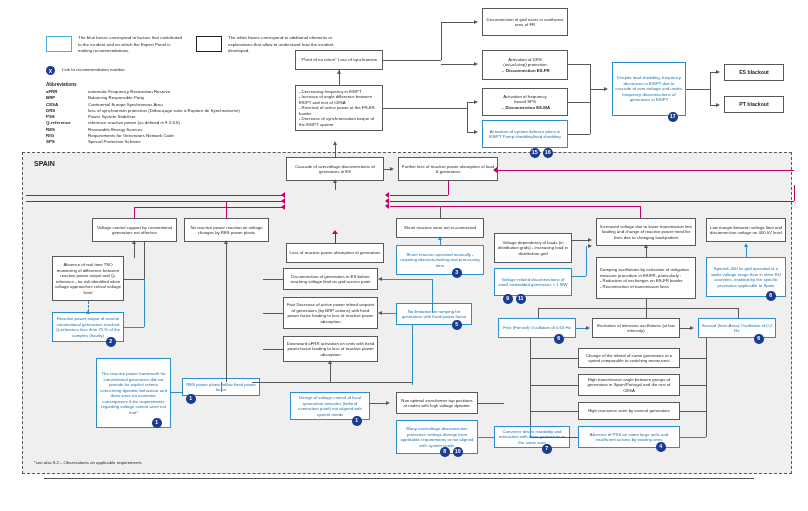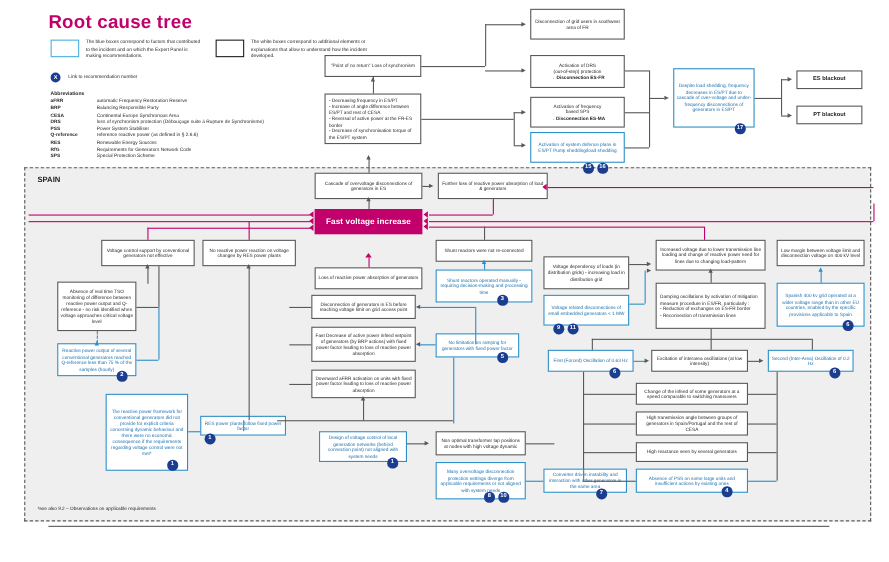--- a/index.html
+++ b/index.html
@@ -62,21 +62,20 @@
 
   
   #caption{left:44px;top:488px;font-size:8px;font-weight:bold;color:#231f20;}
   #rule{left:44px;top:478px;width:710px;height:1px;background:#58595b;}
 </style>
 </head>
 <body>
 
 <div id="stage">
 
-  <div class="abs" id="title">Root cause tree</div>
 
   <div class="abs legend-sw" style="left:46px;top:36px;"></div>
   <div class="abs legend-txt" style="left:78px;top:35px;width:105px;">The blue boxes correspond to factors that contributed to the incident and on which the Expert Panel is making recommendations.</div>
 
   <div class="abs legend-sw white" style="left:196px;top:36px;"></div>
   <div class="abs legend-txt" style="left:228px;top:35px;width:108px;">The white boxes correspond to additional elements or explanations that allow to understand how the incident developed.</div>
 
   <div class="abs linkbadge" style="left:46px;top:66px;">X</div>
   <div class="abs legend-txt" style="left:62px;top:67px;width:160px;">Link to recommendation number</div>
 
@@ -151,21 +150,20 @@
   <div class="abs box" style="left:295px;top:50px;width:88px;height:20px;">"Point of no return" Loss of synchronism</div>
 
   <div class="abs box left" style="left:295px;top:85px;width:88px;height:46px;white-space:pre-line;padding:2px 3px;">- Decreasing frequency in ES/PT
 - Increase of angle difference between ES/PT and rest of CESA
 - Reversal of active power at the FR-ES border
 - Decrease of synchronisation torque of the ES/PT system</div>
 
   <div class="abs box" style="left:286px;top:157px;width:98px;height:24px;">Cascade of overvoltage disconnections of generators in ES</div>
   <div class="abs box" style="left:398px;top:157px;width:100px;height:24px;">Further loss of reactive power absorption of load &amp; generators</div>
 
-  <div class="abs box magenta" style="left:286px;top:190px;width:98px;height:23px;">Fast voltage increase</div>
 
   <div class="abs box" style="left:92px;top:218px;width:85px;height:24px;">Voltage control support by conventional generators not effective</div>
   <div class="abs box" style="left:184px;top:218px;width:85px;height:24px;">No reactive power reaction on voltage changes by RES power plants</div>
   <div class="abs box" style="left:286px;top:243px;width:98px;height:20px;">Loss of reactive power absorption of generators</div>
   <div class="abs box" style="left:396px;top:218px;width:88px;height:20px;">Shunt reactors were not re-connected</div>
   <div class="abs box blue" style="left:396px;top:245px;width:88px;height:30px;">Shunt reactors operated manually - requiring decision-making and processing time</div>
   <div class="rec" style="left:452px;top:268px;">3</div>
 
   <div class="abs box" style="left:52px;top:256px;width:72px;height:45px;">Absence of real time TSO monitoring of difference between reactive power output and Q-reference - no risk identified when voltage approaches critical voltage level</div>
   <div class="abs box blue" style="left:52px;top:312px;width:72px;height:30px;">Reactive power output of several conventional generators reached Q-reference less than 75 % of the samples (hourly)</div>

